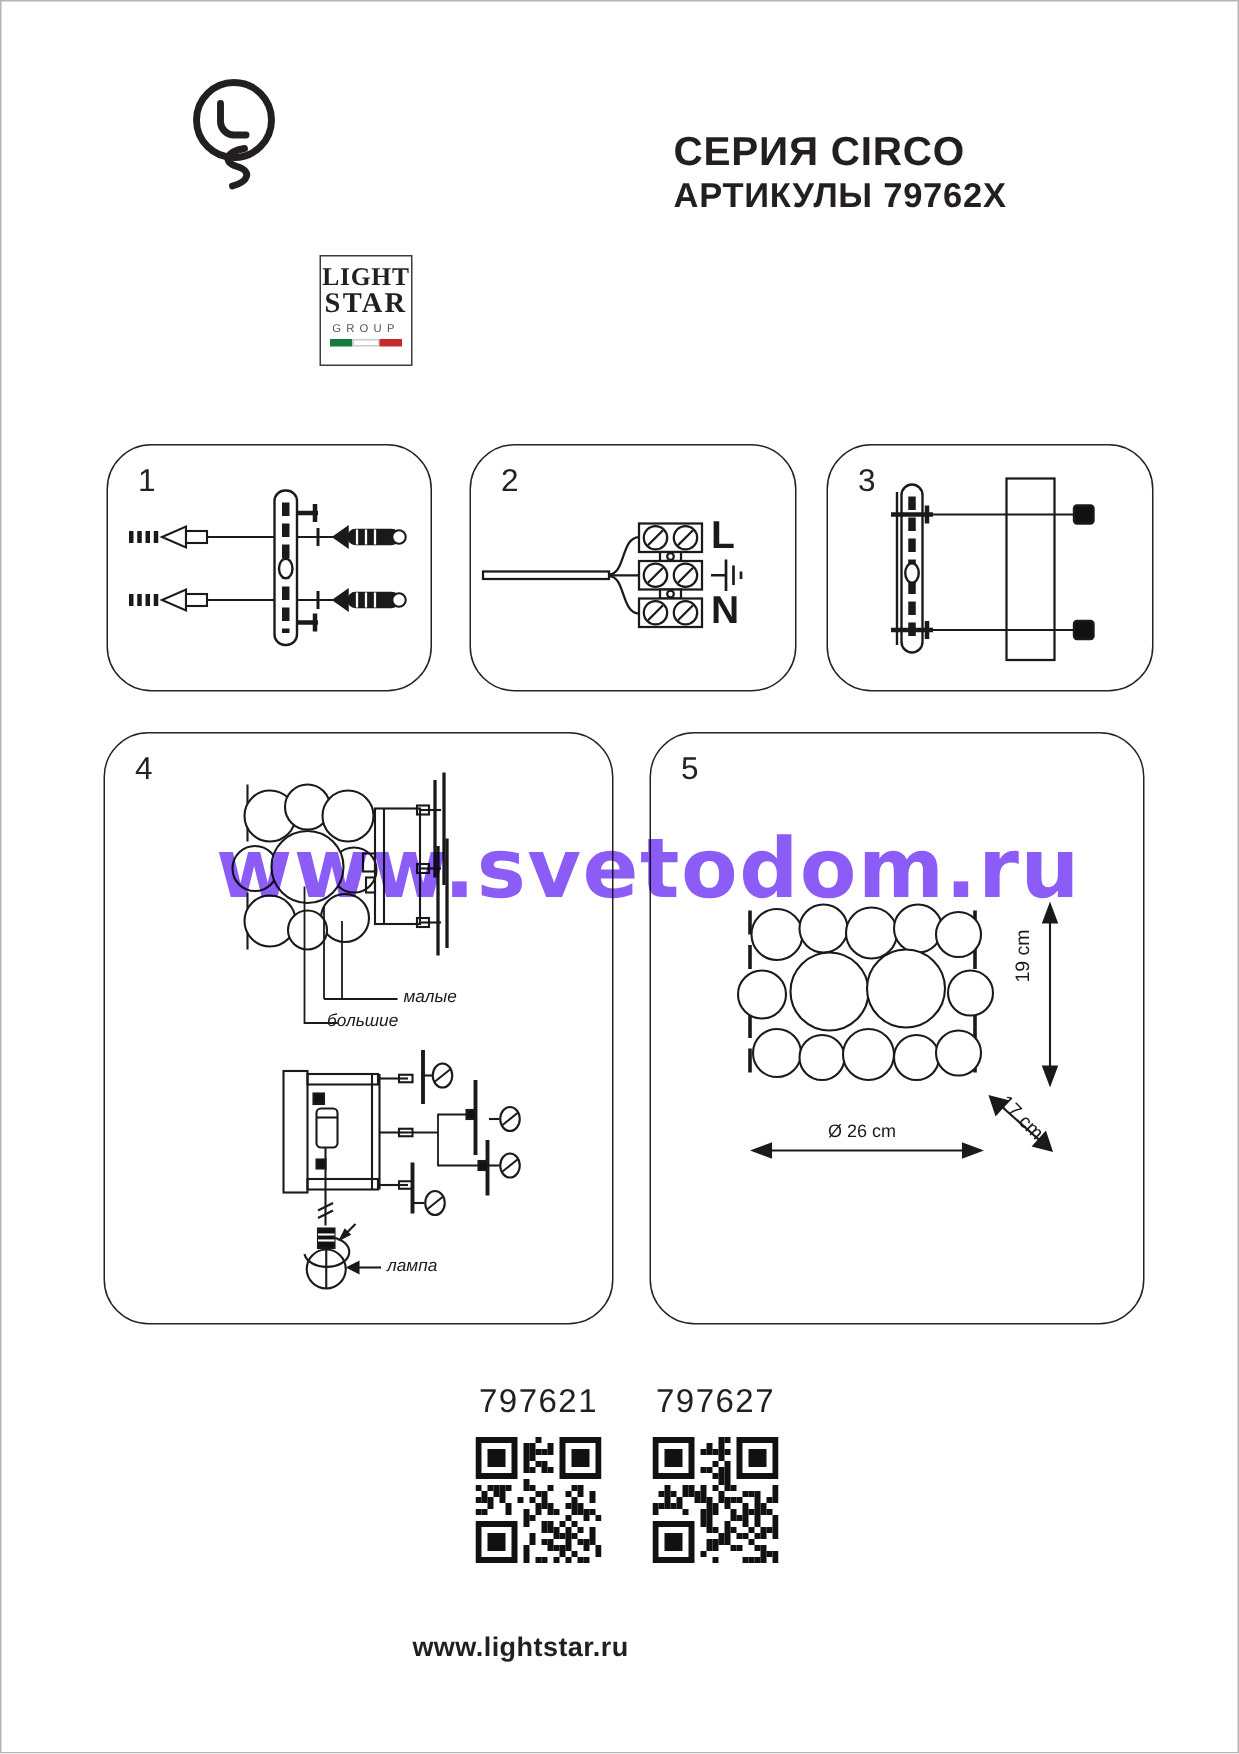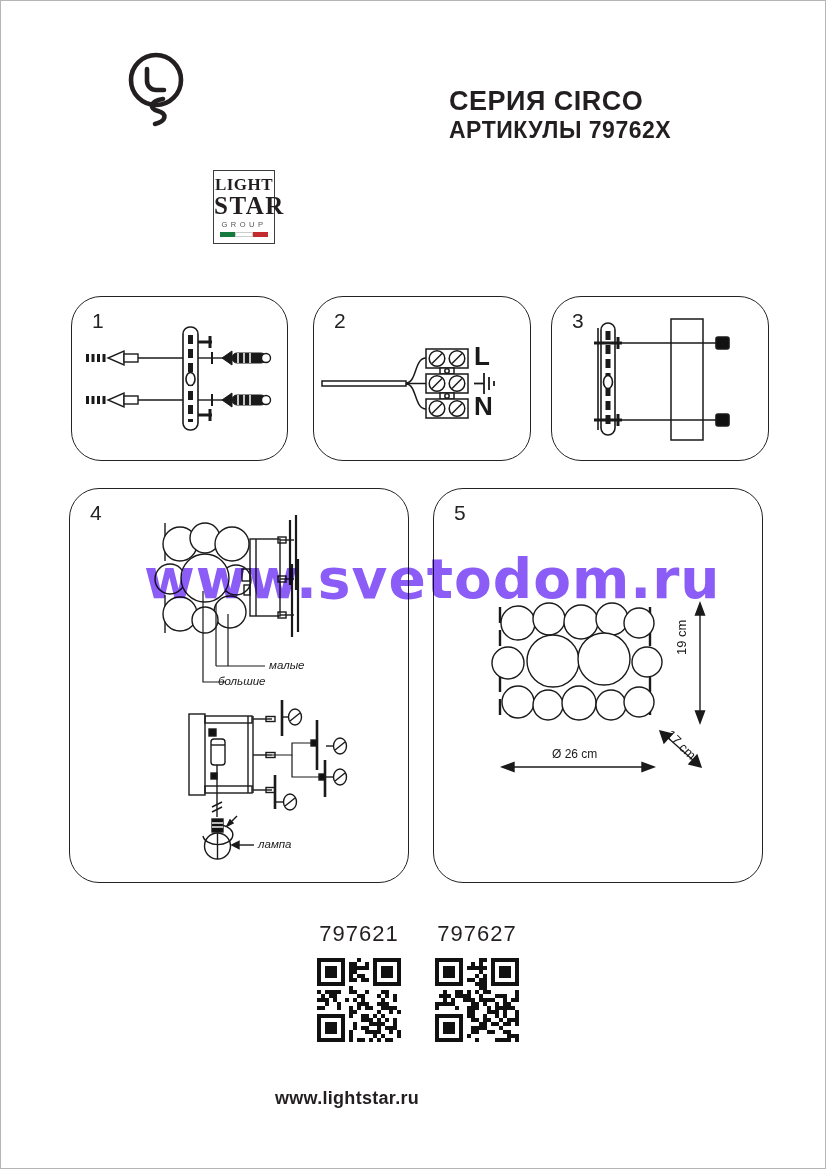--- a/index.html
+++ b/index.html
@@ -16,21 +16,21 @@
     font-weight:bold;font-size:36px;letter-spacing:-1px;}
   .series-block{left:448px;top:60px;width:238px;text-align:left;line-height:1.15;margin-top:25px;}
   .series-line1{font-size:27px;font-weight:bold;letter-spacing:.5px;}
   .series-line2{font-size:23px;font-weight:bold;letter-spacing:.5px;}
   
   .group-logo{left:168px;top:169px;width:62px;height:74px;border:1.5px solid #3c3c3c;
     background:#fff;text-align:center;padding-top:6px;box-sizing:border-box;margin-left:44px;}
   .gl-light{font-family:"Liberation Serif","DejaVu Serif",serif;font-weight:bold;
     font-size:17px;line-height:.95;letter-spacing:.5px;}
   .gl-star{font-family:"Liberation Serif","DejaVu Serif",serif;font-weight:bold;
-    font-size:25px;line-height:1;letter-spacing:1.5px;}
+    font-size:19px;line-height:1;letter-spacing:1.5px;}
   .gl-group{font-size:7.5px;letter-spacing:3.5px;margin-top:2px;color:#555;}
   .gl-flag{display:flex;height:5px;margin:3px 6px 0 6px;}
   .gl-flag span{flex:1;height:100%;}
   
   .doc-title{left:277px;top:179px;width:420px;font-size:22.5px;font-weight:bold;
     line-height:1.42;letter-spacing:.2px;}
   
   .panel{position:absolute;border:1.7px solid #232323;border-radius:30px;background:#fff;box-sizing:border-box;}
   .panel-num{position:absolute;left:20px;top:12px;font-size:21px;color:#232323;}
   .p1{left:70px;top:295px;width:217px;height:165px;}

